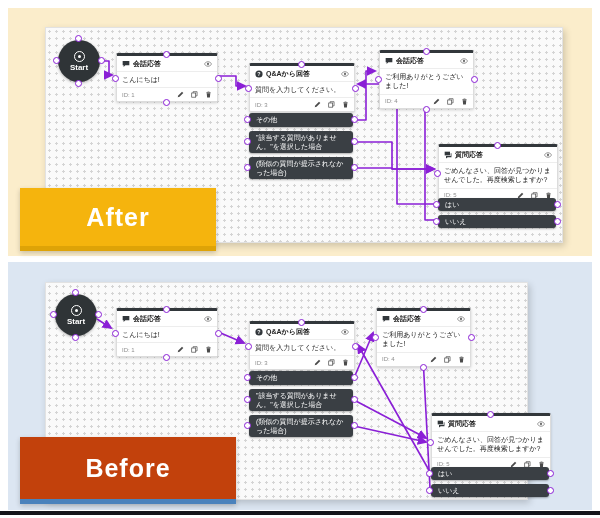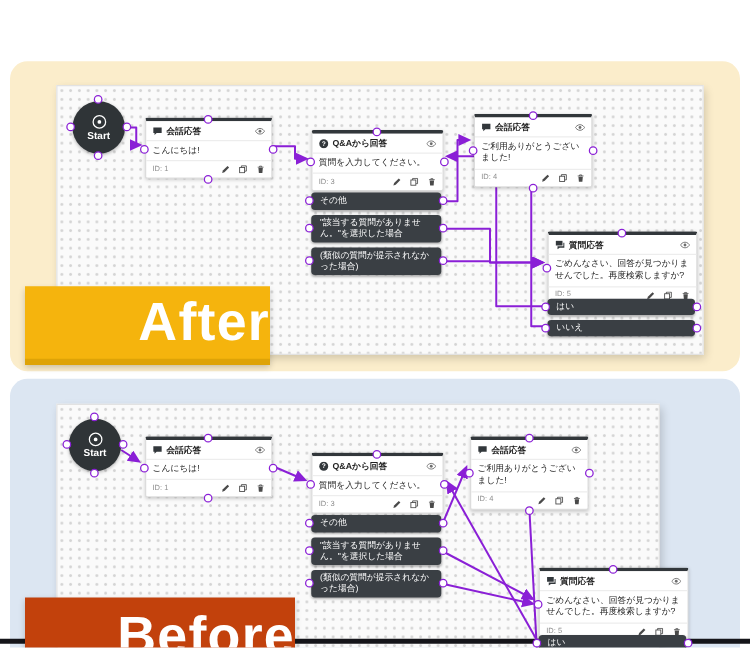--- a/index.html
+++ b/index.html
@@ -1,35 +1,35 @@
 <!DOCTYPE html>
 <html><head>
 <meta charset="utf-8">
 <style>
   html,body{margin:0;padding:0;}
   body{
     width:600px;height:518px;position:relative;background:#ffffff;
     font-family:"Liberation Sans","DejaVu Sans",sans-serif;
     overflow:hidden;
   }
-  .panel{position:absolute;left:8px;width:584px;border-radius:14px;margin-top:41px;}
+  .panel{position:absolute;left:8px;width:584px;border-radius:0;}
   .panel.cream{top:8px;height:248px;background:#FBEDCB;}
   .panel.blue{top:262px;height:248px;background:#DCE6F2;}
   .canvas{
     position:absolute;background:#FAFAFA;border:1px solid #E2E2E2;
     box-shadow:2px 3px 7px rgba(0,0,0,.18);
     background-image:radial-gradient(#D4D4D4 1px, transparent 1.2px);
     background-size:7px 7px;
   }
   .canvas.after{left:37px;top:19px;width:516px;height:214px;}
   .canvas.before{left:37px;top:20px;width:481px;height:216px;}
   .edges{position:absolute;left:0;top:0;z-index:1;}
   .bigtag{
     position:absolute;z-index:5;color:#fff;font-weight:bold;
-    font-size:43px;display:flex;align-items:center;justify-content:flex-end;
+    font-size:25px;display:flex;align-items:center;justify-content:center;
     letter-spacing:1px;
   }
   .bigtag.after{left:12px;top:180px;width:196px;height:58px;background:#F5B40D;border-bottom:5px solid #DEA307;box-shadow:0 2px 5px rgba(0,0,0,.2);}
   .bigtag.before{left:12px;top:175px;width:216px;height:62px;background:#c2410c;border-bottom:5px solid #4A82BC;box-shadow:0 2px 5px rgba(0,0,0,.2);}
   .startnode{
     position:absolute;z-index:2;width:42px;height:42px;border-radius:50%;
     background:#2F3437;color:#fff;display:flex;flex-direction:column;
     align-items:center;justify-content:center;box-shadow:0 1px 3px rgba(0,0,0,.3);
   }
   .startnode .sicon{width:9px;height:9px;border:1px solid #fff;border-radius:50%;

